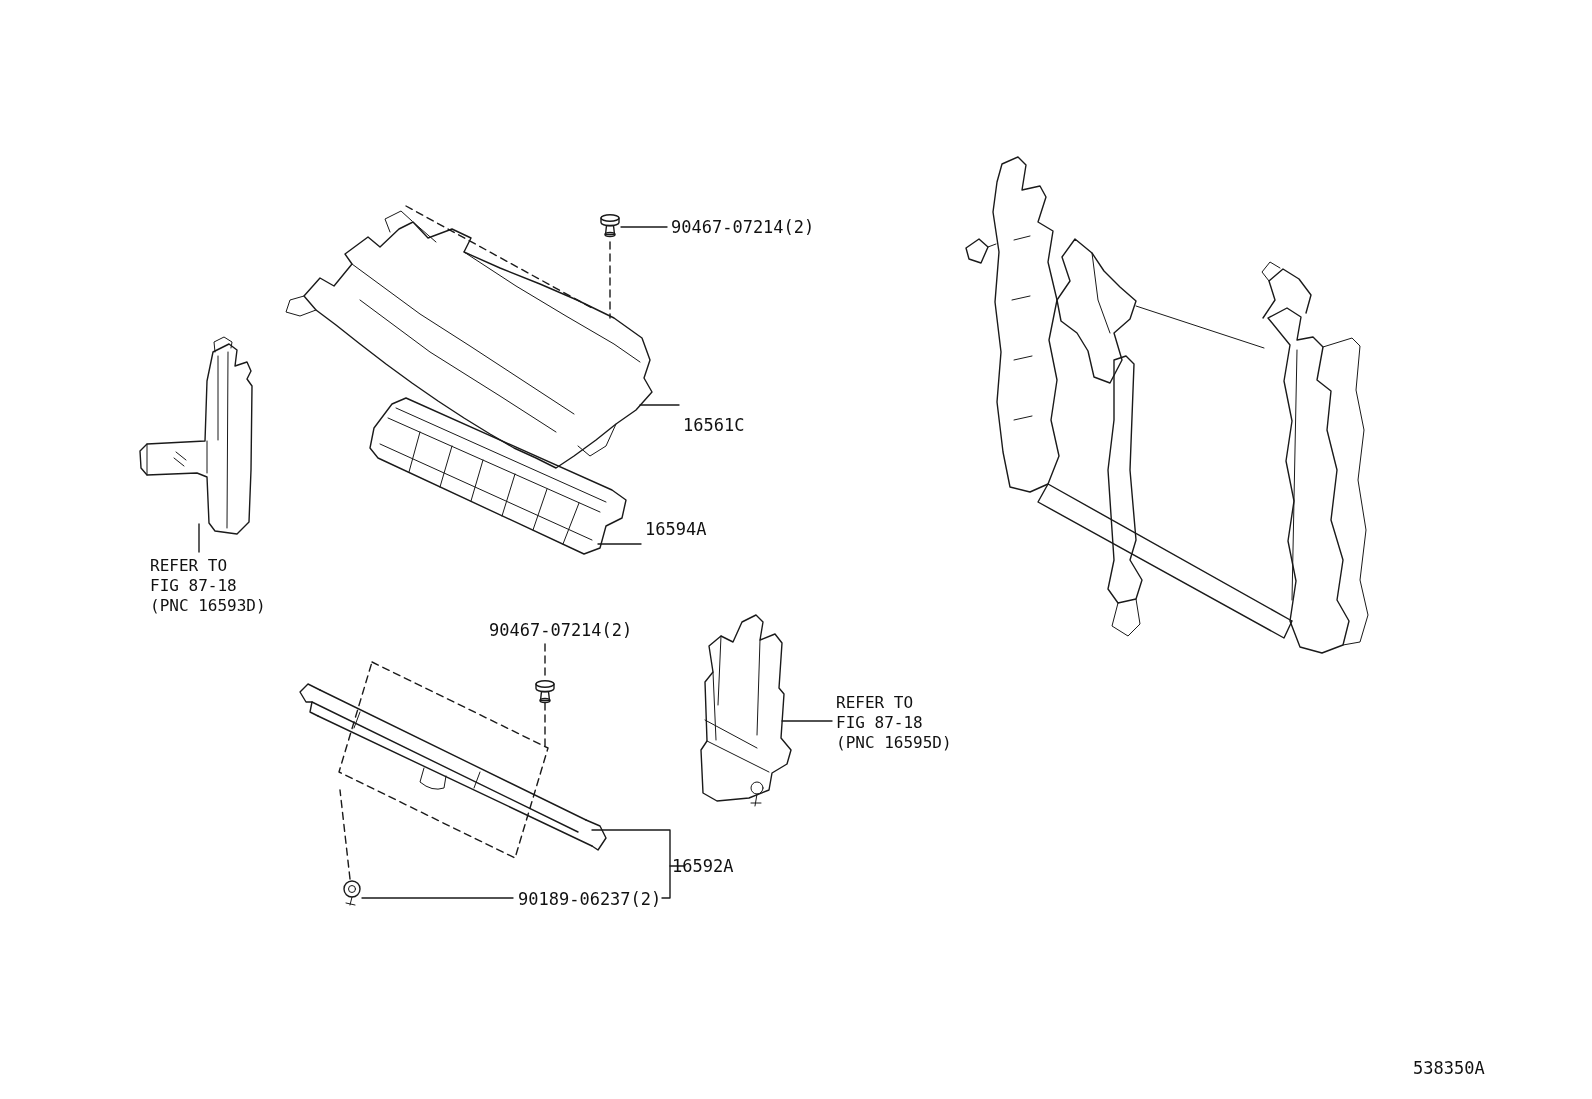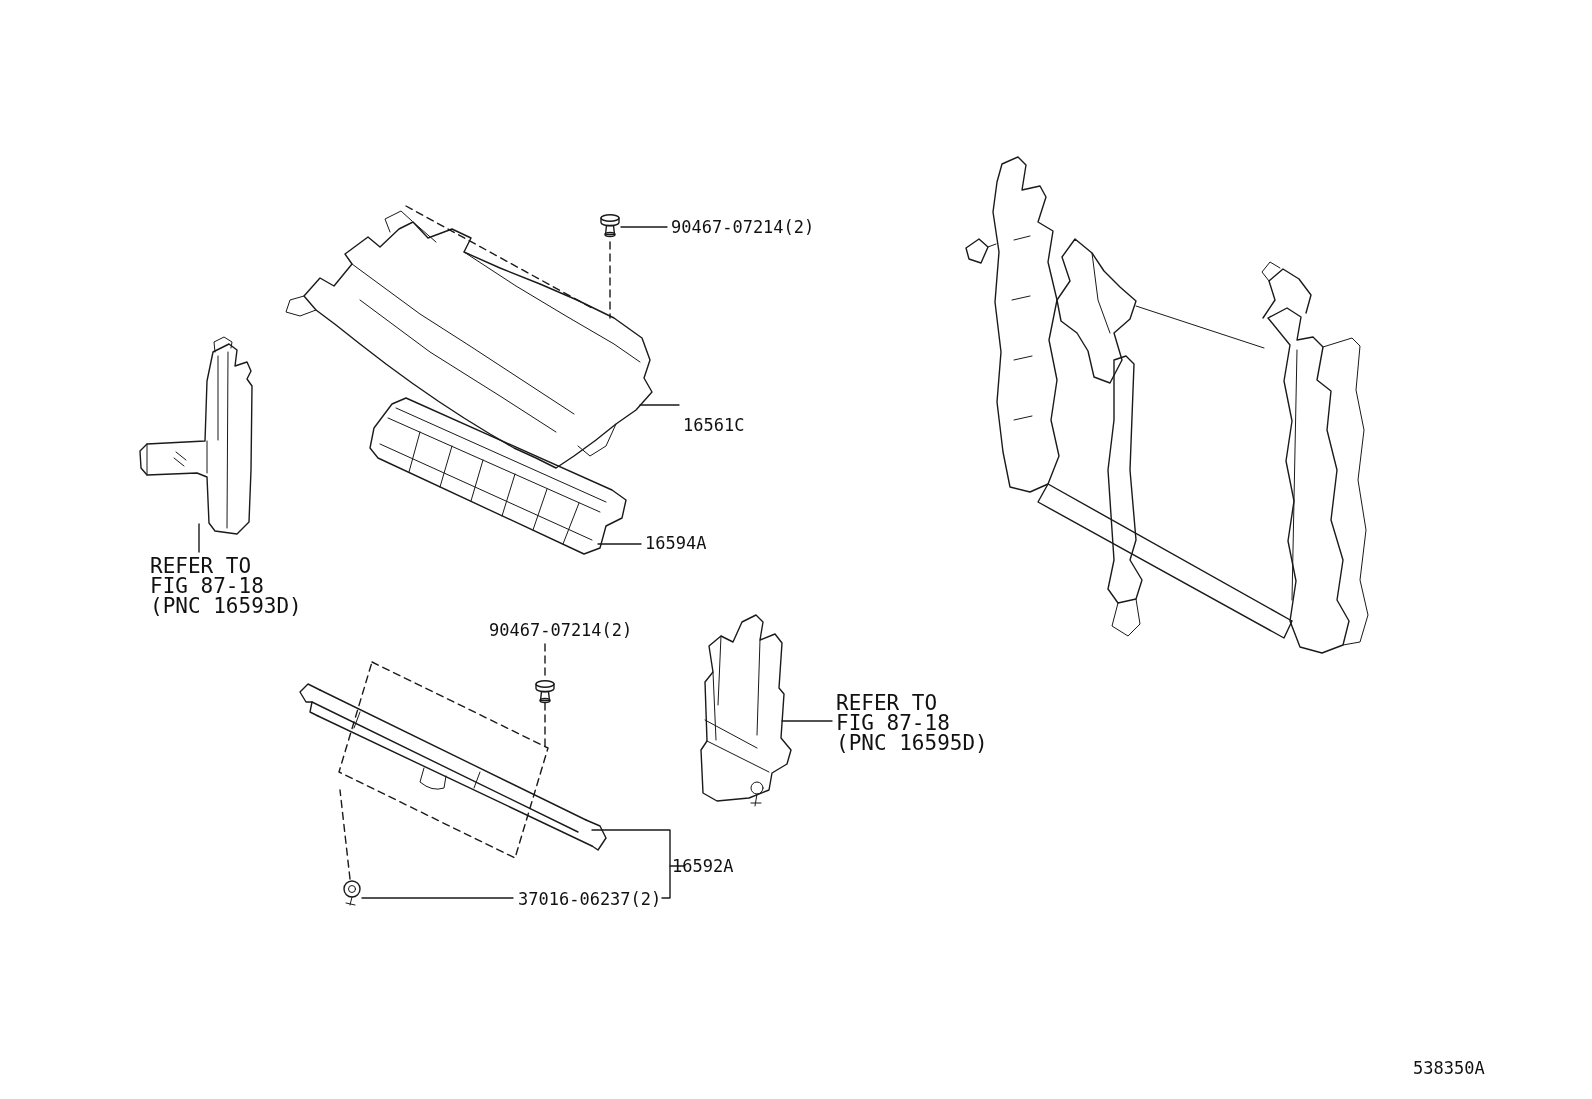--- a/index.html
+++ b/index.html
@@ -16,21 +16,21 @@
     fill:none;stroke:#1a1a1a;stroke-width:1.4;
     stroke-linejoin:round;stroke-linecap:round;
   }
   .thin{stroke-width:1;}
   .dashed{stroke-dasharray:7 5;stroke-width:1.2;}
   .lbl{
     position:absolute;font-size:17px;color:#111;
     white-space:nowrap;line-height:20px;text-align:center;
   }
   .ref{
-    position:absolute;font-size:21px;color:#111;
+    position:absolute;font-size:16px;color:#111;
     white-space:nowrap;line-height:20px;
   }
 </style>
 </head>
 <body>
 
 <div class="stage">
 
 <svg width="1592" height="1099" viewBox="0 0 1592 1099">
   <defs>
@@ -133,27 +133,27 @@
     <path d="M362,898 L513,898"></path>
     <path d="M662,898 L670,898 L670,830 L592,830"></path>
     <path d="M670,866 L684,866"></path>
   </g>
 </svg>
 
 <div class="lbl" style="left:671px;top:217px">90467-07214(2)</div>
 
 <div class="lbl" style="left:683px;top:415px">16561C</div>
 
-<div class="lbl" style="left:645px;top:533px">16594A</div>
+<div class="lbl" style="left:645px;top:519px">16594A</div>
 
 <div class="lbl" style="left:489px;top:620px">90467-07214(2)</div>
 
 <div class="lbl" style="left:672px;top:856px">16592A</div>
 
-<div class="lbl" style="left:518px;top:889px">37016-06237(2)</div>
+<div class="lbl" style="left:518px;top:889px">90189-06237(2)</div>
 
 <div class="ref" style="left:150px;top:556px">
   <div>REFER TO</div>
   <div>FIG 87-18</div>
   <div>(PNC 16593D)</div>
 </div>
 
 <div class="ref" style="left:836px;top:693px">
   <div>REFER TO</div>
   <div>FIG 87-18</div>

